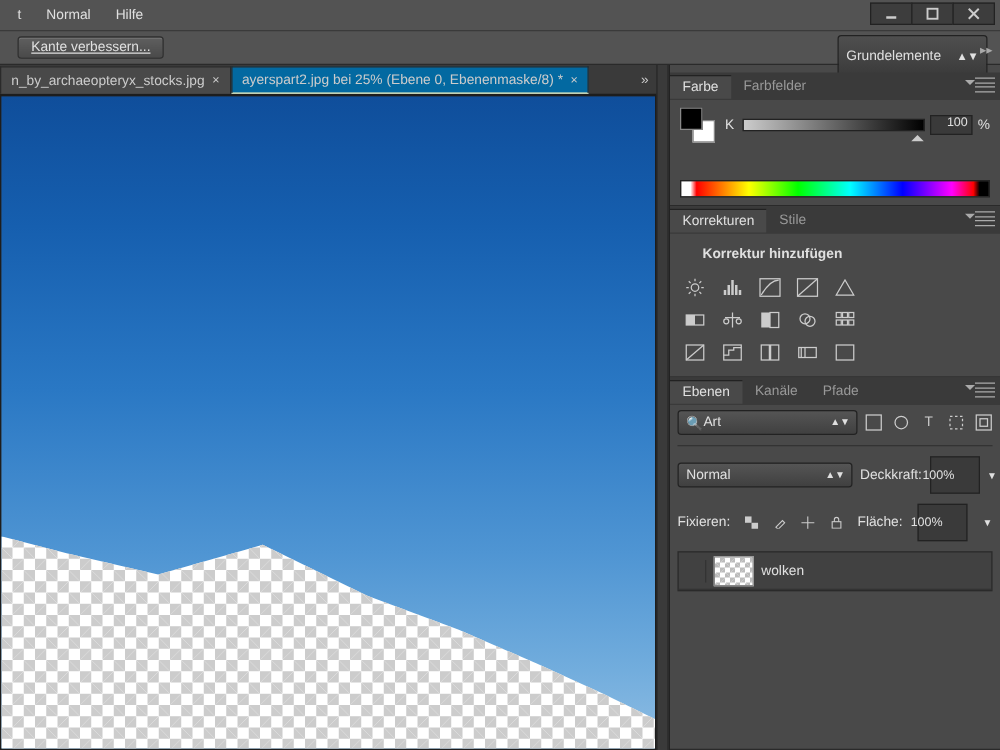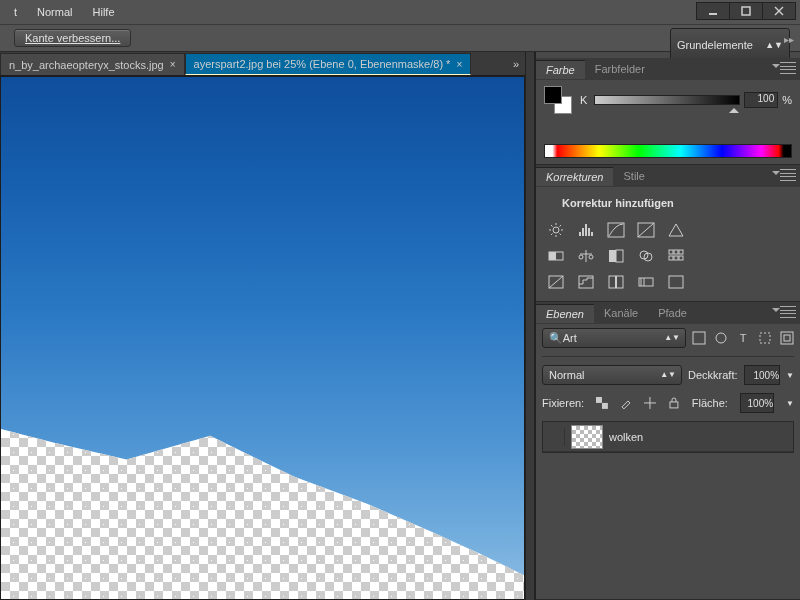--- a/index.html
+++ b/index.html
@@ -27,21 +27,21 @@
   linear-gradient(-45deg,#ccc 25%,transparent 25%),
   linear-gradient(45deg,transparent 75%,#ccc 75%),
   linear-gradient(-45deg,transparent 75%,#ccc 75%);
   background-size:18px 18px; background-position:0 0,0 9px,9px -9px,-9px 0; background-color:#fff;
   clip-path: polygon(0 0, 10% 8%, 24% 18%, 40% 4%, 56% 28%, 70% 44%, 82% 60%, 92% 74%, 100% 86%, 100% 100%, 0 100%);}
 .gutter { width:10px; background:#3a3a3a; border-left:1px solid #222; border-right:1px solid #222; }
 .panels { width:265px; background:#494949; display:flex; flex-direction:column; border-left:1px solid #222;}
 .panel { border-bottom:1px solid #2a2a2a; }
 .ptabs { height:22px; background:#3a3a3a; display:flex; align-items:center; position:relative;}
 .ptab { padding:3px 10px; font-size:11px; color:#999; cursor:default;}
-.ptab.active { background:#494949; color:#e0e0e0; border-top:1px solid #222;font-style:italic;}
+.ptab.active { background:#494949; color:#e0e0e0; border-top:1px solid #222;}
 .pmenu { position:absolute; right:4px; top:4px; width:16px; height:12px; display:flex; flex-direction:column; justify-content:space-between;}
 .pmenu span{ height:1px; background:#aaa; display:block;}
 .pmenu::before{content:""; position:absolute; left:-8px; top:2px; border:4px solid transparent; border-top-color:#aaa;}
 .pbody { background:#494949; padding:6px 8px; }
 .swatch-row { display:flex; align-items:center; gap:8px;}
 .swatches { position:relative; width:28px; height:28px;}
 .sw-fg { position:absolute; width:18px; height:18px; background:#000; border:1px solid #888; left:0; top:0; z-index:2;}
 .sw-bg { position:absolute; width:18px; height:18px; background:#fff; border:1px solid #888; right:0; bottom:0;}
 .slider-wrap { flex:1; display:flex; align-items:center; gap:4px;}
 .slabel { width:10px;}
@@ -51,21 +51,21 @@
 .spectrum { margin-top:30px; height:14px; background:linear-gradient(90deg,#fff 0%,#fff 3%,red 5%,yellow 22%,lime 38%,cyan 55%,blue 72%,magenta 88%,red 95%,#000 97%,#000 100%); border:1px solid #222;}
 .korr-title { font-size:11px; font-weight:bold; padding:4px 2px 8px;margin-left:16px;}
 .icon-row { display:flex; gap:10px; padding:4px 2px;}
 .ic { width:20px; height:18px; display:flex; align-items:center; justify-content:center; color:#ccc;}
 .ic svg { width:18px; height:16px;}
 .lpbody { padding:4px 6px; display:flex; flex-direction:column; gap:6px;}
 .row { display:flex; align-items:center; gap:6px;}
 .dd { background:linear-gradient(#555,#404040); border:1px solid #222; border-radius:3px; height:20px; display:flex; align-items:center; padding:0 6px; font-size:11px; flex:1; position:relative;}
 .dd .arrows { position:absolute; right:5px; font-size:8px; line-height:6px; display:flex; flex-direction:column;}
 .lbl { font-size:11px;}
-.valbox { width:40px; height:20px; background:#3a3a3a; border:1px solid #222; font-size:10px; display:flex; align-items:center; justify-content:flex-end; padding:0 0;}
+.valbox { width:40px; height:30px; background:#3a3a3a; border:1px solid #222; font-size:10px; display:flex; align-items:center; justify-content:flex-end; padding:0 19px;}
 .small-ic { width:14px; height:14px; display:flex; align-items:center; justify-content:center; color:#ccc;}
 .layer-list { border:1px solid #2a2a2a; background:#414141; }
 .layer { display:flex; align-items:center; height:30px; border-bottom:1px solid #333; gap:6px; padding:0 4px;}
 .layer.sel { background:#5a7a9c;}
 .vis { width:18px; height:18px; display:flex; align-items:center; justify-content:center; border-right:1px solid #333;}
 .thumb-l { width:32px; height:24px; border:1px solid #888; background:#fff;}
 .thumb-chk { background-image:
   linear-gradient(45deg,#bbb 25%,transparent 25%),linear-gradient(-45deg,#bbb 25%,transparent 25%),
   linear-gradient(45deg,transparent 75%,#bbb 75%),linear-gradient(-45deg,transparent 75%,#bbb 75%);
   background-size:8px 8px; background-position:0 0,0 4px,4px -4px,-4px 0; background-color:#fff;}

